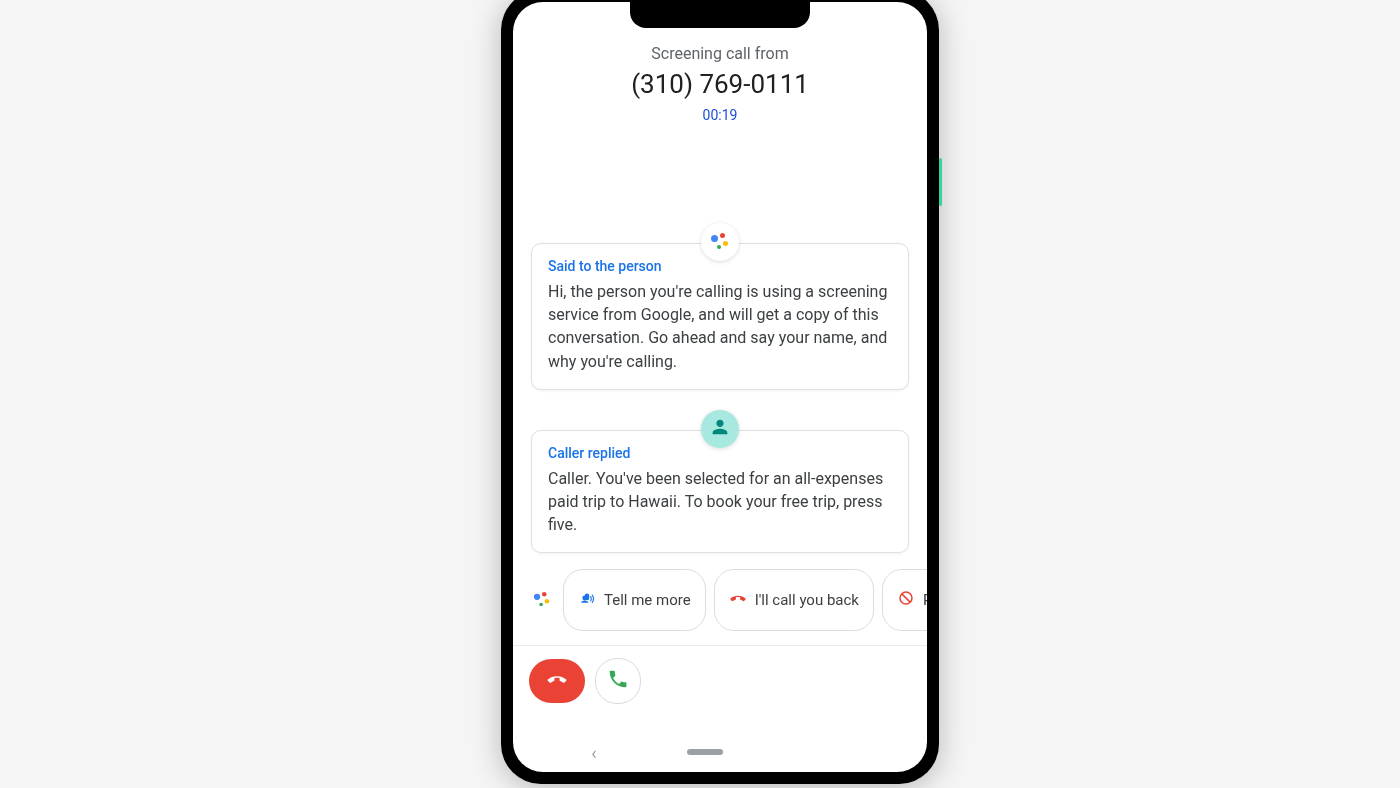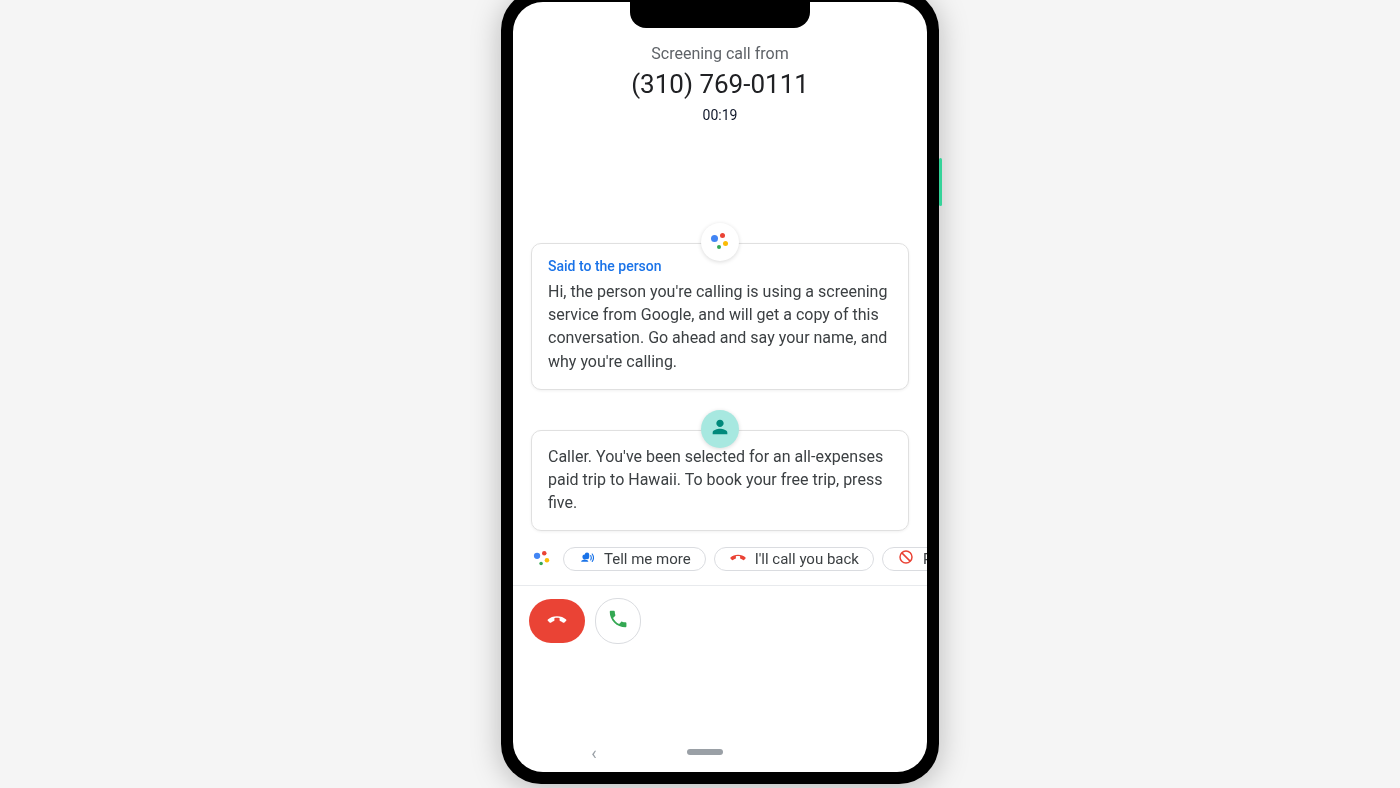--- a/index.html
+++ b/index.html
@@ -75,21 +75,21 @@
     font-size: 16px;
     color: #5f6368;
   }
   .header .num {
     font-size: 26px;
     color: #202124;
     margin-top: 6px;
   }
   .header .timer {
     font-size: 14px;
-    color: #0f172a;
+    color: #1d4ed8;
     margin-top: 8px;
   }
 
   
   .conv {
     margin-top: 120px;
     padding: 0 18px;
   }
   .bubble-wrap {
     position: relative;
@@ -168,21 +168,21 @@
     justify-content: center;
     flex: 0 0 auto;
   }
   .chip {
     flex: 0 0 auto;
     display: inline-flex;
     align-items: center;
     gap: 8px;
     border: 1px solid #dadce0;
     border-radius: 20px;
-    padding: 0 14px;
+    padding: 19px 14px;
     font-size: 15px;
     color: #3c4043;
     background: #fff;
     cursor: pointer;
   }
   .chip svg { width: 18px; height: 18px; }
 
   
   .divider {
     height: 1px;
@@ -271,20 +271,21 @@
 
         <div class="bubble-wrap">
           <div class="avatar caller">
             <span class="person-icon">
               <svg viewBox="0 0 24 24">
                   <path fill="#00897b" d="M12 12c2.21 0 4-1.79 4-4s-1.79-4-4-4-4 1.79-4 4 1.79 4 4 4zm0 2c-2.67 0-8 1.34-8 4v2h16v-2c0-2.66-5.33-4-8-4z"></path>
                 </svg>
             </span>
           </div>
           <div class="bubble">
+            <div class="label">Caller replied</div>
             <div class="msg">Caller. You've been selected for an all-expenses paid trip to Hawaii. To book your free trip, press five.</div>
           </div>
         </div>
       </div>
 
       <div class="chips">
         <div class="chip-lead">
           <div class="assistant-dots small">
             <span class="d1"></span>
               <span class="d2"></span>

